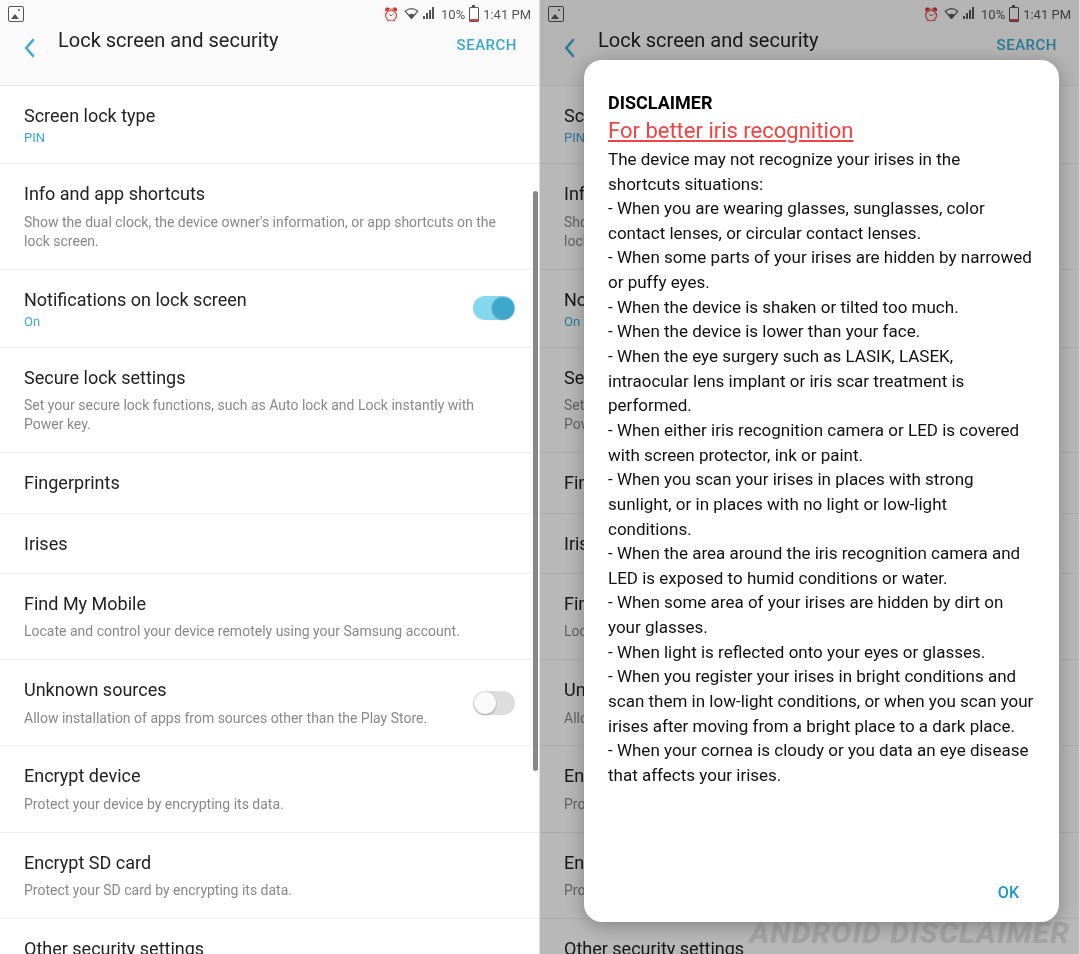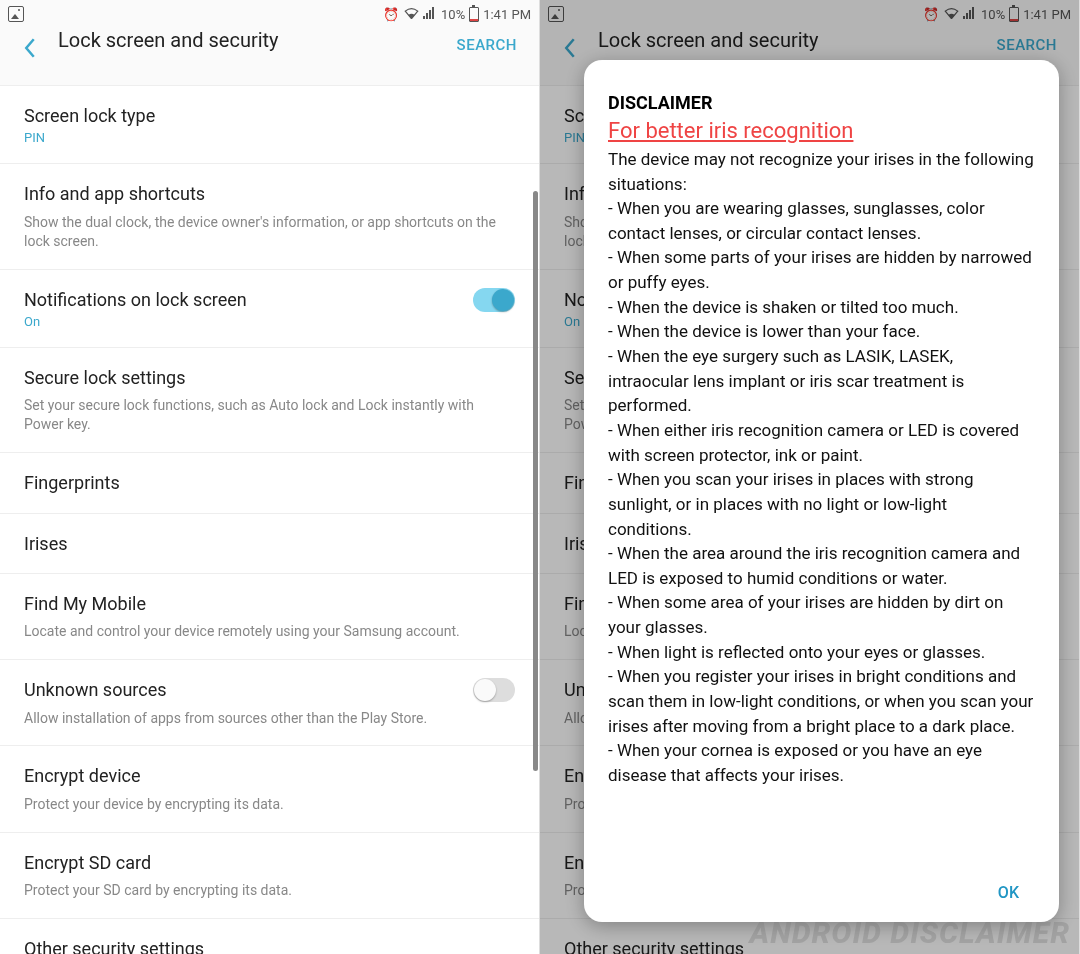--- a/index.html
+++ b/index.html
@@ -9,21 +9,21 @@
 .status-bar { height: 28px; display: flex; align-items: center; justify-content: space-between; padding: 0 8px; font-size: 13px; color: #555; background: #fafafa; }
 .status-left { display: flex; align-items: center; gap: 4px; }
 .status-right { display: flex; align-items: center; gap: 4px; }
 .header { height: 58px; display: flex; align-items: flex-start; padding: 0 10px; background: #fafafa; border-bottom: 1px solid #eee; }
 .back-btn { width: 40px; height: 40px; display: flex; align-items: center; justify-content: center; cursor: pointer; }
 .back-btn svg { width: 14px; height: 20px; }
 .header-title { flex: 1; font-size: 20px; color: #222; padding-left: 8px; }
 .header-action { color: #3ba8cc; font-size: 15px; font-weight: 500; padding: 8px 12px; cursor: pointer; letter-spacing: 0.5px; }
 .content { flex: 1; overflow-y: auto; background: #fff; position: relative; }
 .scroll-indicator { position: absolute; right: 1px; top: 105px; width: 5px; height: 580px; background: #888; border-radius: 3px; z-index: 5; }
-.setting-item { padding: 18px 24px; border-bottom: 1px solid #eee; display: flex; align-items: flex-start; cursor: pointer; }
+.setting-item { padding: 18px 24px; border-bottom: 1px solid #eee; display: flex; align-items: center; cursor: pointer; }
 .setting-text { flex: 1; }
 .setting-title { font-size: 18px; color: #222; line-height: 1.3; }
 .setting-sub { font-size: 14px; color: #888; margin-top: 7px; line-height: 1.35; }
 .setting-value { font-size: 13px; color: #3ba8cc; margin-top: 3px; }
 .toggle { width: 42px; height: 24px; border-radius: 12px; position: relative; margin-left: 12px; }
 .toggle.on { background: #85d7f0; }
 .toggle.off { background: #ddd; }
 .toggle-knob { position: absolute; width: 22px; height: 22px; border-radius: 50%; top: 1px; box-shadow: 0 1px 2px rgba(0,0,0,0.3); }
 .toggle.on .toggle-knob { right: 1px; background: #3ba8cc; }
 .toggle.off .toggle-knob { left: 1px; background: #fafafa; }
@@ -269,34 +269,34 @@
           <div class="setting-sub">Change other security settings, such as those for security updates and credential storage.</div>
         </div>
       </div>
     </div>
 
   <div class="dimmed-bg"></div>
   <div class="dialog">
     <div class="dialog-title">DISCLAIMER</div>
     <div class="dialog-body">
       <div class="dialog-subtitle">For better iris recognition</div>
-      <p>The device may not recognize your irises in the following situations:</p>
+      <p>The device may not recognize your irises in the shortcuts situations:</p>
       <div id="dialog-bullets">
           <p>- When you are wearing glasses, sunglasses, color contact lenses, or circular contact lenses.</p>
           <p>- When some parts of your irises are hidden by narrowed or puffy eyes.</p>
           <p>- When the device is shaken or tilted too much.</p>
           <p>- When the device is lower than your face.</p>
           <p>- When the eye surgery such as LASIK, LASEK, intraocular lens implant or iris scar treatment is performed.</p>
           <p>- When either iris recognition camera or LED is covered with screen protector, ink or paint.</p>
           <p>- When you scan your irises in places with strong sunlight, or in places with no light or low-light conditions.</p>
           <p>- When the area around the iris recognition camera and LED is exposed to humid conditions or water.</p>
           <p>- When some area of your irises are hidden by dirt on your glasses.</p>
           <p>- When light is reflected onto your eyes or glasses.</p>
           <p>- When you register your irises in bright conditions and scan them in low-light conditions, or when you scan your irises after moving from a bright place to a dark place.</p>
-          <p>- When your cornea is exposed or you have an eye disease that affects your irises.</p>
+          <p>- When your cornea is cloudy or you data an eye disease that affects your irises.</p>
         </div>
     </div>
     <div class="dialog-actions">
       <div class="dialog-ok">OK</div>
     </div>
   </div>
 </div>
 
 <div class="watermark">ANDROID DISCLAIMER</div>
 

